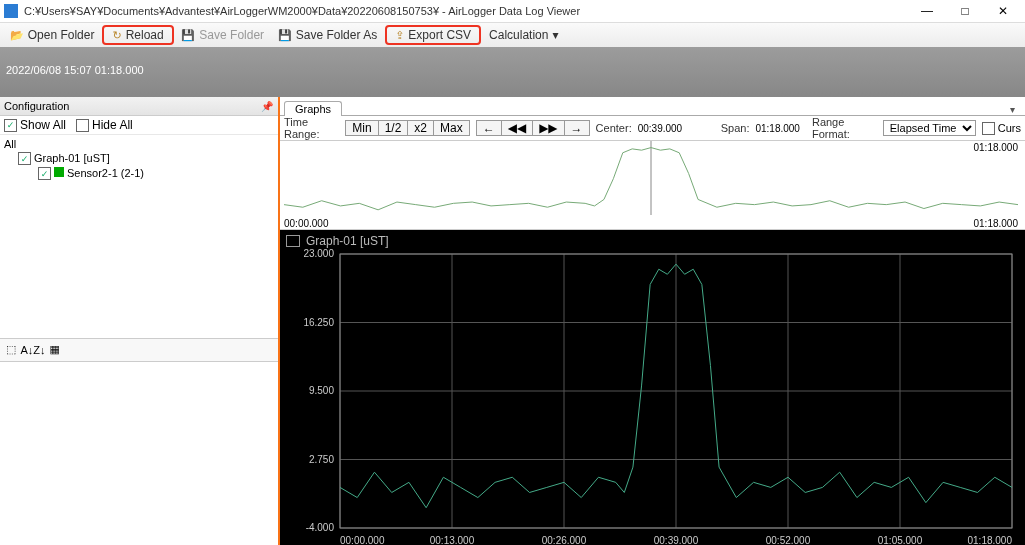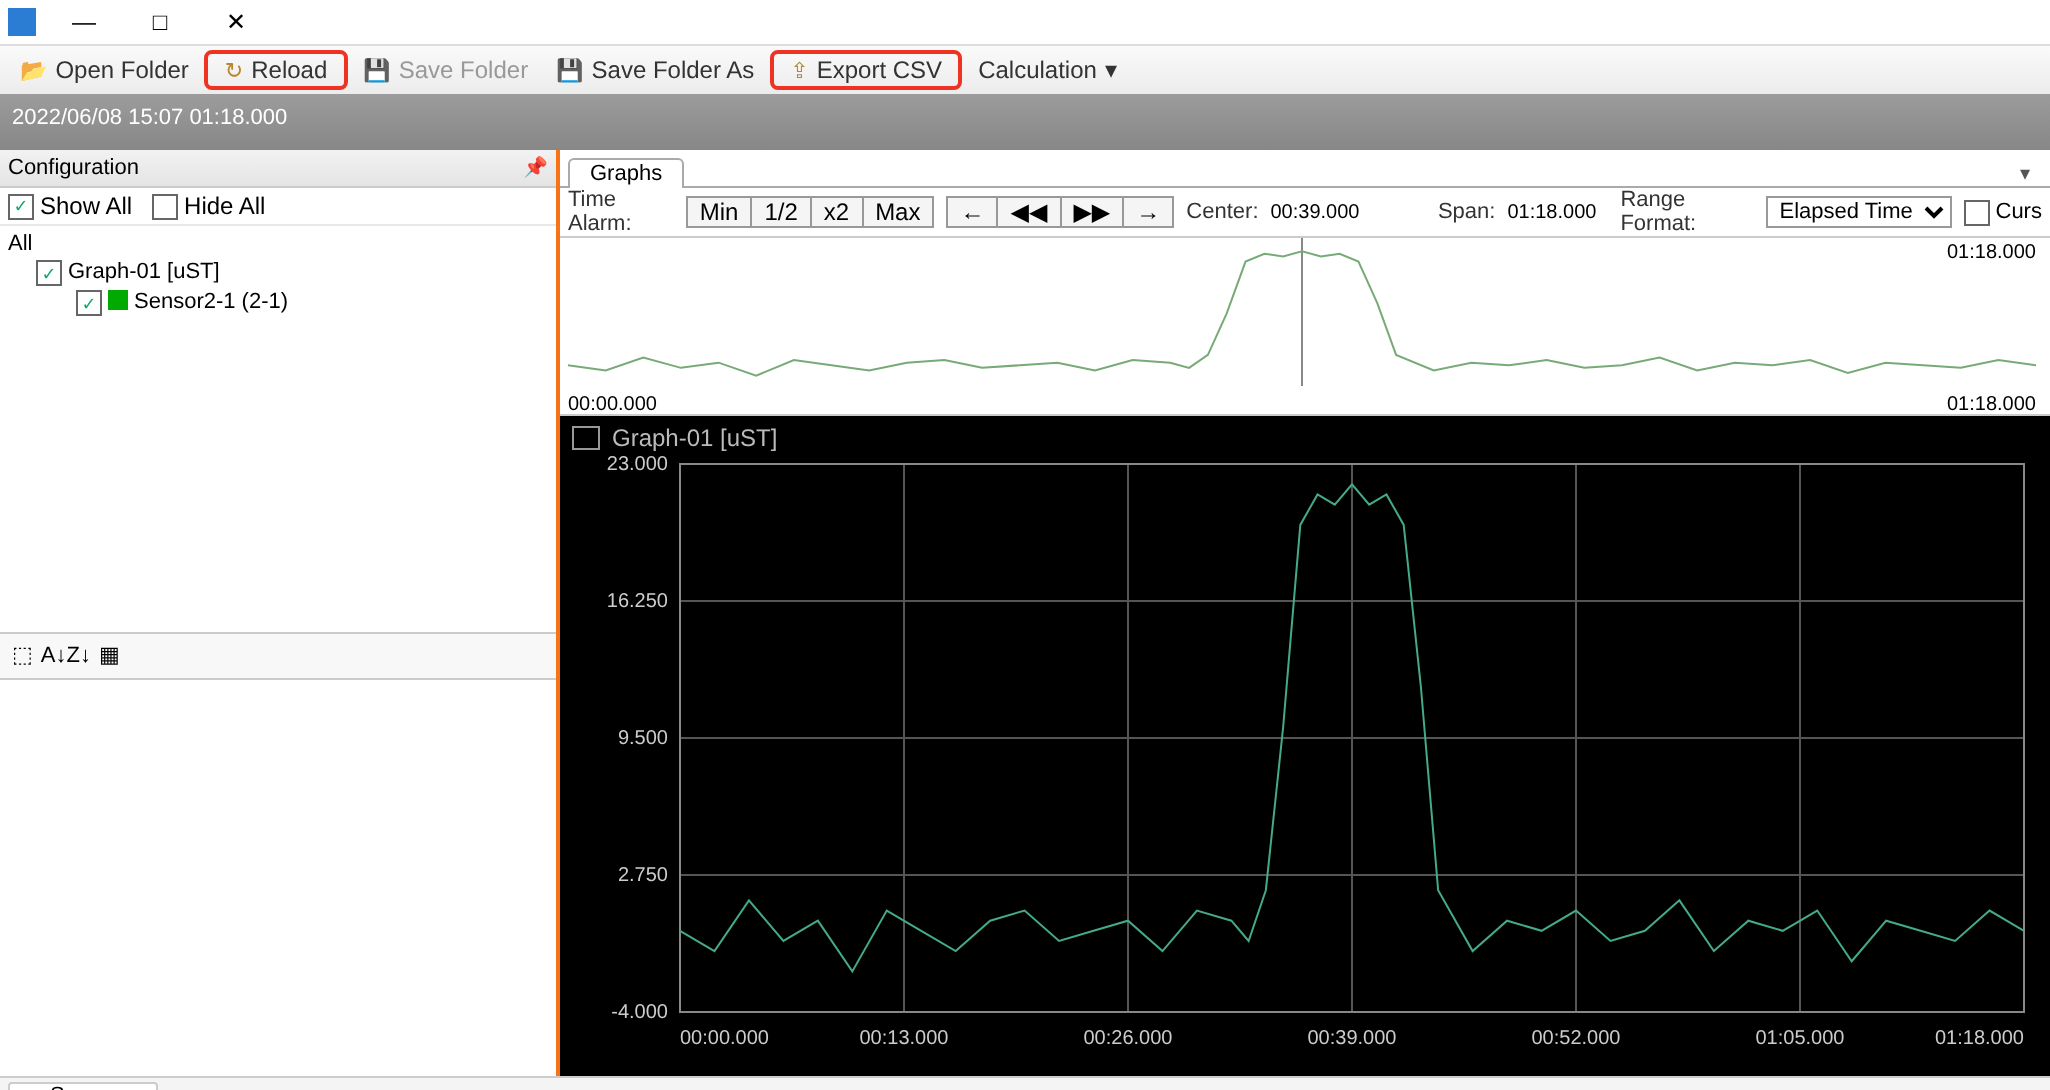--- a/index.html
+++ b/index.html
@@ -6,21 +6,21 @@
 .titlebar{height:22px;background:#fff;display:flex;align-items:center;padding:0 4px;border-bottom:1px solid #ddd}
 .titlebar .icon{width:14px;height:14px;background:#2b7cd3;margin-right:6px}
 .titlebar .ttl{flex:1;font-size:11px;color:#333}
 .winbtns{display:flex;gap:2px}
 .winbtn{width:36px;height:20px;display:flex;align-items:center;justify-content:center;font-size:12px}
 .toolbar{height:20px;background:linear-gradient(#fafafa,#ececec);display:flex;align-items:center;padding:2px 4px;gap:2px}
 .tbtn{display:flex;align-items:center;gap:4px;padding:1px 6px;font-size:12px;color:#333;cursor:pointer}
 .tbtn.dis{color:#999}
 .tbtn .ic{font-size:11px;color:#b8862b}
 .redbox{border:2px solid #e32;border-radius:4px;padding:0 2px}
-.datebar{height:16px;background:linear-gradient(#9c9c9c,#878787);color:#fff;font-size:11px;padding:6px 6px}
+.datebar{height:16px;background:linear-gradient(#9c9c9c,#878787);color:#fff;font-size:11px;padding:17px 6px}
 .body{display:flex;height:calc(100% - 22px - 24px - 18px - 18px)}
 .leftpane{width:278px;display:flex;flex-direction:column;border-right:2px solid #f97316;background:#fff}
 .panelhdr{height:18px;background:linear-gradient(#f2f2f2,#e4e4e4);border-bottom:1px solid #ccc;display:flex;align-items:center;padding:0 4px;font-size:11px}
 .panelhdr .pin{margin-left:auto;font-size:10px;color:#555}
 .cfgtop{padding:2px 4px;border-bottom:1px solid #e8e8e8;display:flex;gap:10px;align-items:center}
 .chk{display:flex;align-items:center;gap:3px}
 .chk .box{width:11px;height:11px;border:1px solid #666;display:inline-flex;align-items:center;justify-content:center;font-size:9px;line-height:9px;color:#1a6}
 .tree{flex:1;padding:2px 4px;font-size:11px;overflow:auto}
 .tree .row{display:flex;align-items:flex-start;gap:3px;padding:1px 0}
 .tree .sq{width:10px;height:10px;background:#0a0}
@@ -48,20 +48,21 @@
 .bottombar{height:18px;background:#f4f4f4;border-top:1px solid #ccc;display:flex;align-items:center;padding:0 4px;font-size:11px}
 .bottombar .tab{padding:0 6px;border:1px solid #ccc;border-radius:2px;background:#fff;display:flex;align-items:flex-end;gap:4px}
 .bottombar .ic{width:10px;height:8px;background:linear-gradient(#f7c,#f93)}
 svg text{font-family:inherit}
 </style>
 </head>
 <body>
 
 <div class="titlebar">
   <div class="icon"></div>
+  <div class="ttl">C:¥Users¥SAY¥Documents¥Advantest¥AirLoggerWM2000¥Data¥20220608150753¥ - AirLogger Data Log Viewer</div>
   <div class="winbtns">
     <div class="winbtn">—</div>
     <div class="winbtn">□</div>
     <div class="winbtn">✕</div>
   </div>
 </div>
 
 <div class="toolbar">
   <div class="tbtn">
       <span class="ic">📂</span>
@@ -134,21 +135,21 @@
     <div class="leftspace"></div>
   </div>
 
   <div class="rightpane">
     <div class="tabstrip">
       <div class="tab">Graphs</div>
       <div class="drop">▾</div>
     </div>
 
     <div class="graphctrl">
-      <span class="lbl">Time Alarm:</span>
+      <span class="lbl">Time Range:</span>
       <div class="grp">
         <div class="b">Min</div>
         <div class="b">1/2</div>
         <div class="b">x2</div>
         <div class="b">Max</div>
       </div>
       <div class="grp">
         <div class="b">←</div>
         <div class="b">◀◀</div>
         <div class="b">▶▶</div>

